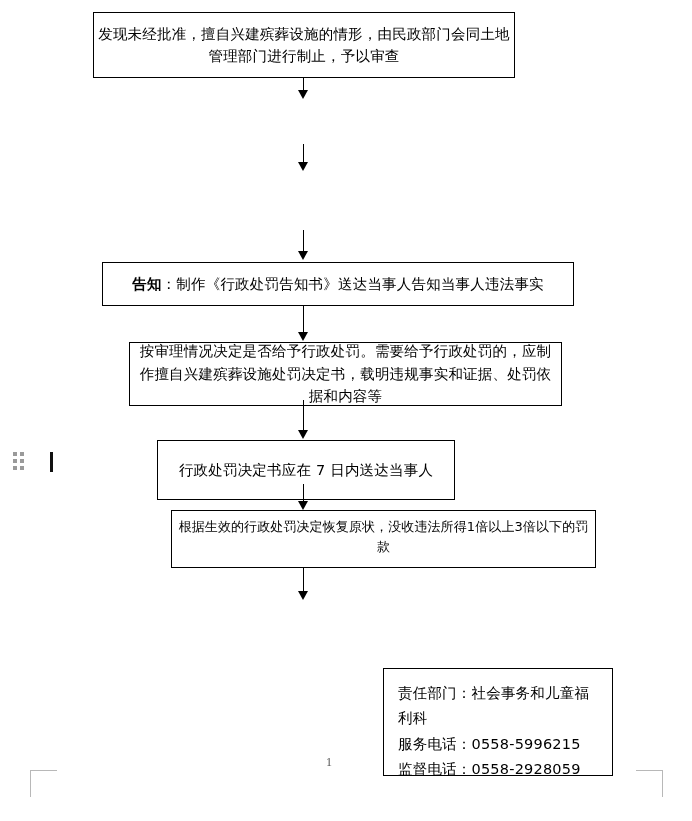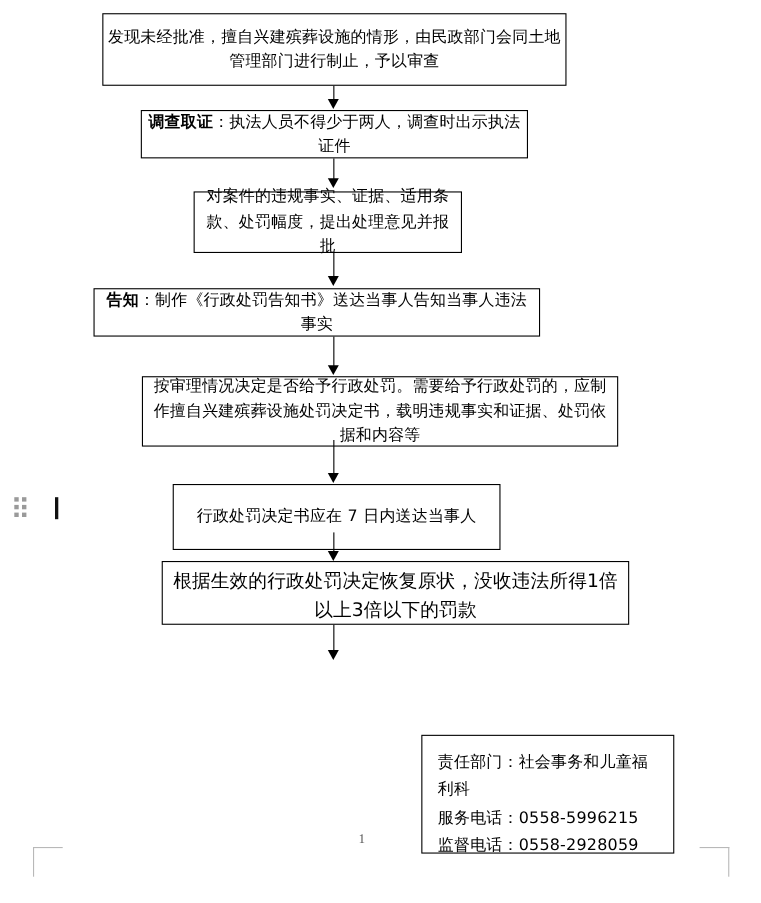--- a/index.html
+++ b/index.html
@@ -32,21 +32,21 @@
     text-align: center;
     line-height: 1.55;
     font-size: 14.5px;
     letter-spacing: 0.2px;
     padding: 2px 4px;
     color: #000;
   }
   .node .txt { display: block; width: 100%; }
   .node.left-align { justify-content: flex-start; text-align: left; }
   .node .b { font-weight: bold; }
-  .node.small { font-size: 17px; line-height: 1.5; letter-spacing: 0.1px; }
+  .node.small { font-size: 13px; line-height: 1.5; letter-spacing: 0.1px; margin-left: 24px; }
   .node.top-text { align-items: flex-start; padding-top: 6px; }
 
   
   .conn {
     position: absolute;
     width: 1.4px;
     background: #000000;
   }
   .arrowhead {
     position: absolute;
@@ -95,35 +95,27 @@
 <body>
 
 <div id="page">
 
   <div class="node" style="left:93px; top:12px; width:422px; height:66px;">
     <span class="txt">发现未经批准，擅自兴建殡葬设施的情形，由民政部门会同土地管理部门进行制止，予以审查</span>
   </div>
   <div class="conn" style="left:303px; top:78px; height:13px;"></div>
   <div class="arrowhead" style="left:298px; top:90px;"></div>
 
-  <div class="node" style="left:128px; top:100px; width:352px; height:44px;">
-    <span class="txt">
-      <span class="b">调查取证</span><span>：执法人员不得少于两人，调查时出示执法证件</span>
-    </span>
-  </div>
   <div class="conn" style="left:303px; top:144px; height:19px;"></div>
   <div class="arrowhead" style="left:298px; top:162px;"></div>
 
-  <div class="node" style="left:176px; top:174px; width:244px; height:56px;">
-    <span class="txt">对案件的违规事实、证据、适用条款、处罚幅度，提出处理意见并报批</span>
-  </div>
   <div class="conn" style="left:303px; top:230px; height:22px;"></div>
   <div class="arrowhead" style="left:298px; top:251px;"></div>
 
-  <div class="node" style="left:85px; top:262px; width:406px; height:44px;">
+  <div class="node" style="left:102px; top:262px; width:472px; height:44px;">
     <span class="txt">
       <span class="b">告知</span><span>：制作《行政处罚告知书》送达当事人告知当事人违法事实</span>
     </span>
   </div>
   <div class="conn" style="left:303px; top:306px; height:27px;"></div>
   <div class="arrowhead" style="left:298px; top:332px;"></div>
 
   <div class="node" style="left:84px; top:342px; width:433px; height:64px;margin-left:45px;">
     <span class="txt">按审理情况决定是否给予行政处罚。需要给予行政处罚的，应制作擅自兴建殡葬设施处罚决定书，载明违规事实和证据、处罚依据和内容等</span>
   </div>

